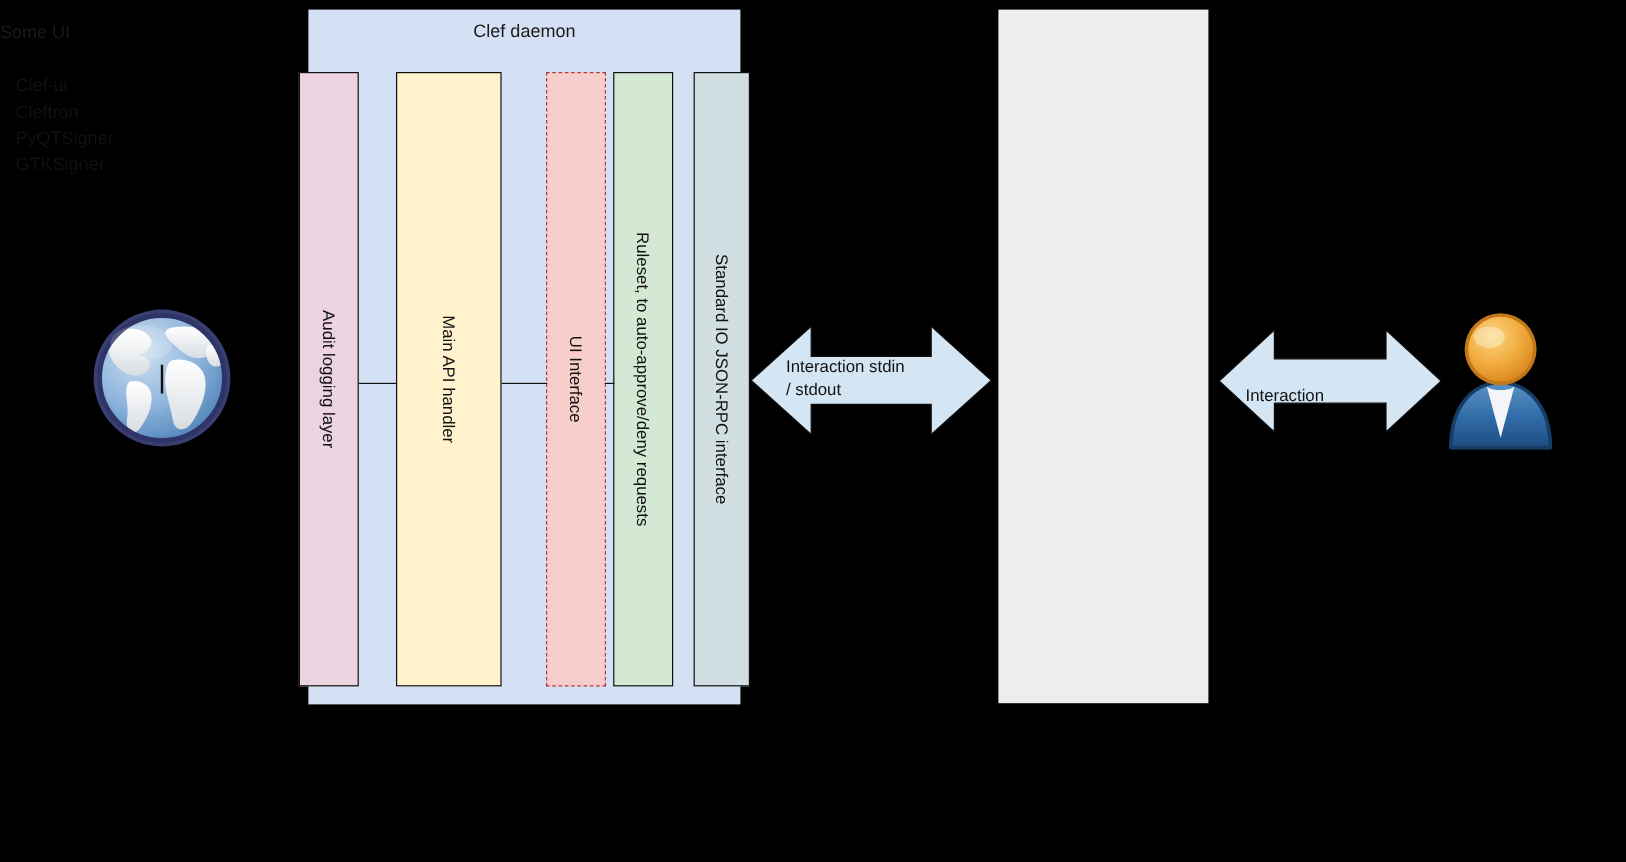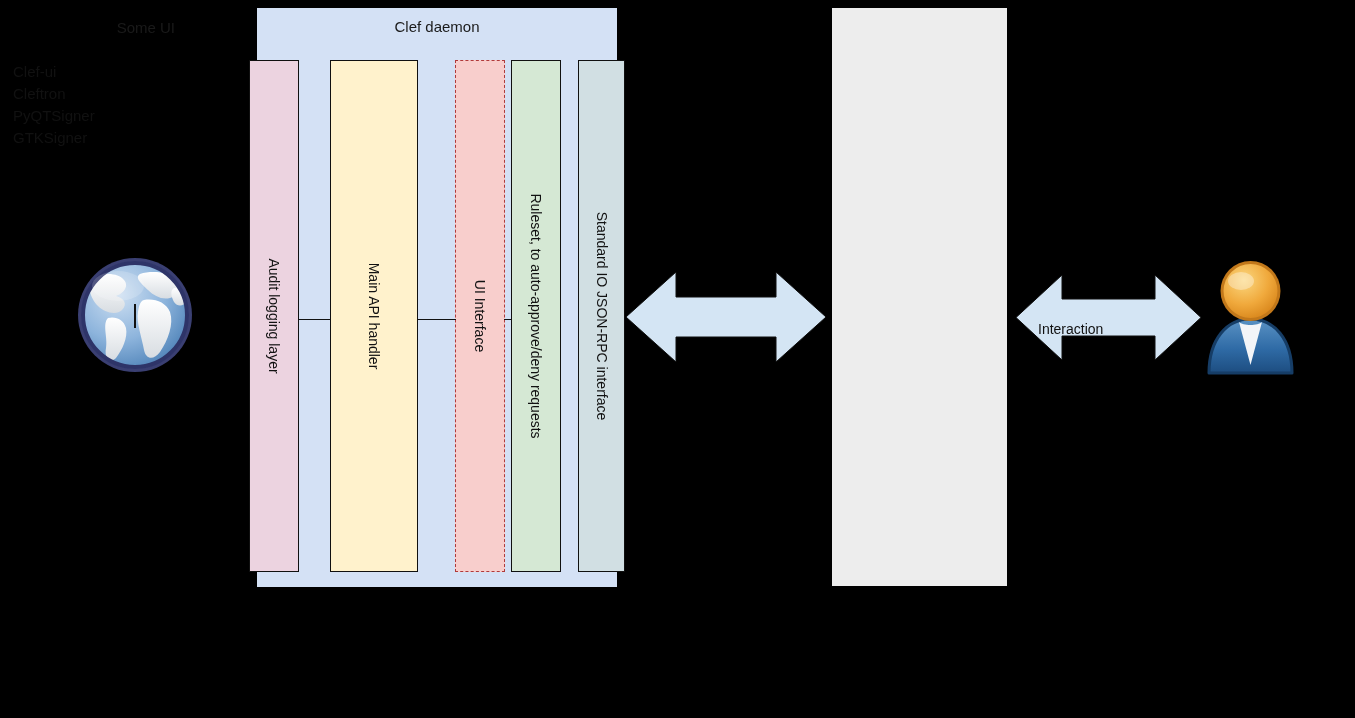--- a/index.html
+++ b/index.html
@@ -28,21 +28,21 @@
 
   
   .connector{position:absolute;top:319px;height:1px;background:#111;}
   #conn-1{left:299px;width:32px;}
   #conn-2{left:418px;width:38px;}
   #conn-3{left:504px;width:8px;}
 
   
   #some-ui{position:absolute;left:832px;top:8px;width:175px;height:578px;
            background:#ededed;}
-  #some-ui-title{position:absolute;left:0;top:19px;width:175px;text-align:right;
+  #some-ui-title{position:absolute;left:0;top:19px;width:175px;text-align:left;
                  font-size:15px;color:#1a1a1a;}
   #some-ui-list{position:absolute;left:13px;top:61px;width:160px;
                 font-size:15px;color:#111;line-height:22px;}
   #some-ui-list div{white-space:nowrap;}
 
   
   .darrow{position:absolute;}
   .darrow svg{display:block;}
   .arrow-label{position:absolute;font-size:14px;color:#111;line-height:19px;}
   #arrow-stdio{left:626px;top:272px;}
@@ -92,20 +92,24 @@
     <div>Clef-ui</div>
     <div>Cleftron</div>
     <div>PyQTSigner</div>
     <div>GTKSigner</div>
   </div>
 
   <div class="darrow" id="arrow-stdio">
     <svg width="200" height="90" viewBox="0 0 200 90">
       <polygon points="0,45 50,0 50,25 150,25 150,0 200,45 150,90 150,65 50,65 50,90" fill="#d4e5f4" stroke="#0f0f0f" stroke-width="1"></polygon>
     </svg>
+  </div>
+  <div class="arrow-label" id="label-stdio">
+    <div>Interaction stdin</div>
+    <div>/ stdout</div>
   </div>
 
   <div class="darrow" id="arrow-user">
     <svg width="185" height="85" viewBox="0 0 185 85">
       <polygon points="0,42.5 46,0 46,24 139,24 139,0 185,42.5 139,85 139,61 46,61 46,85" fill="#d4e5f4" stroke="#0f0f0f" stroke-width="1"></polygon>
     </svg>
   </div>
   <div class="arrow-label" id="label-user">Interaction</div>
 
   <div id="globe-icon">

